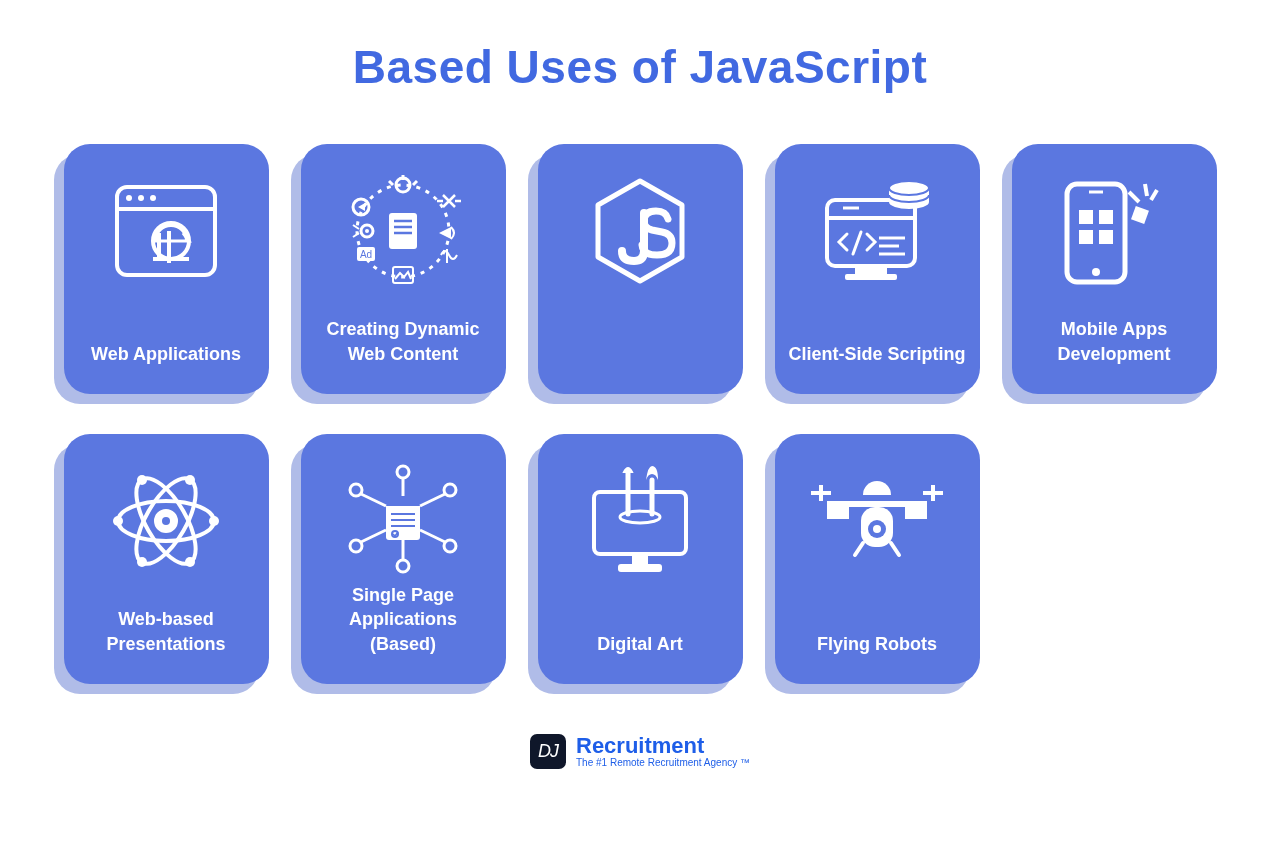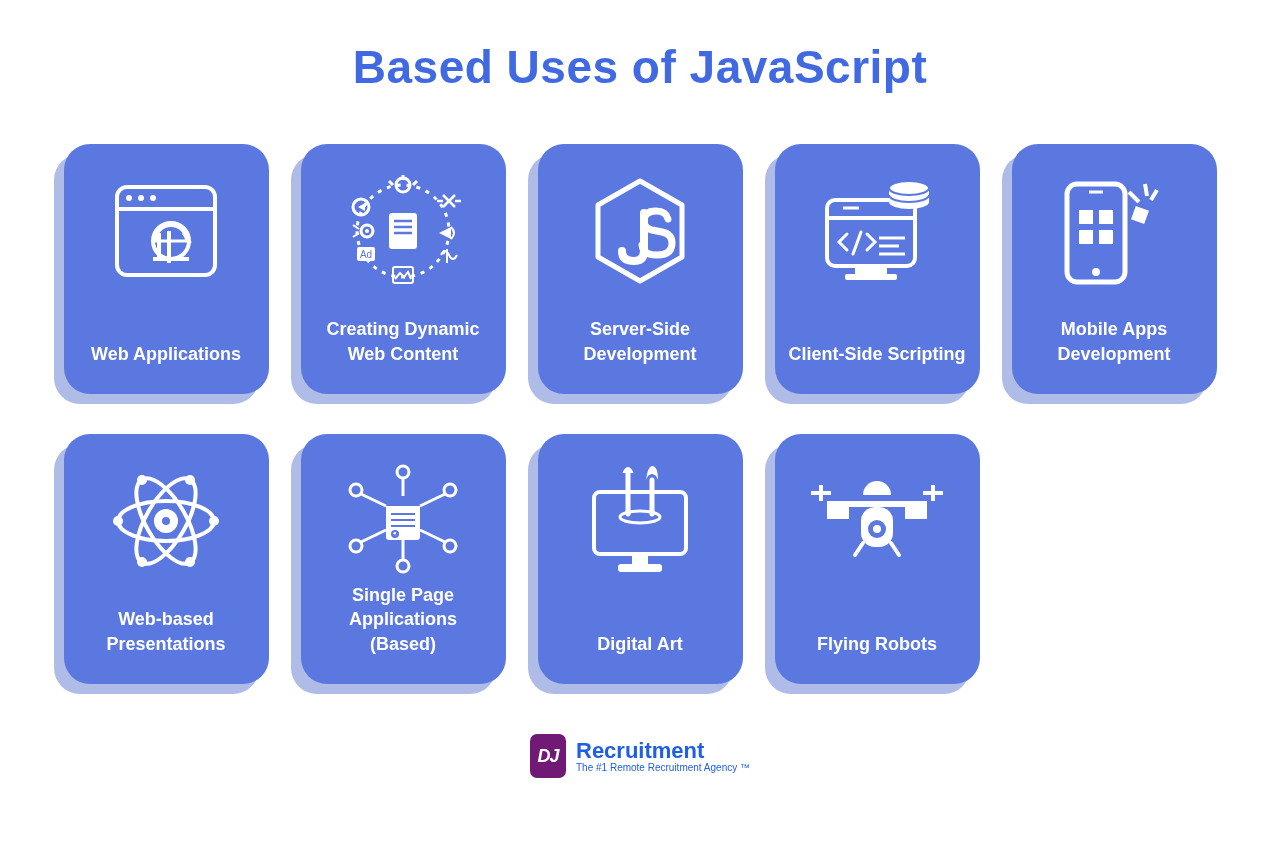--- a/index.html
+++ b/index.html
@@ -52,25 +52,25 @@
       line-height: 1.35;
     }
     .footer {
       margin-top: 50px;
       display: flex;
       align-items: center;
       gap: 10px;
       color: #1E5EE8;
     }
     .footer .logo-sq {
-      width: 36px; height: 44px;
-      background: #701a75;
+      width: 36px; height: 35px;
+      background: #0f172a;
       border-radius: 7px;
       display:flex; align-items:center; justify-content:center;
-      color:#fff; font-weight:700; font-size:18px;
+      color:#fff; font-weight:400; font-size:18px;
       font-style: italic;
       letter-spacing: -1px;
     }
     .footer .brand { font-size: 22px; font-weight: 700; line-height: 1; }
     .footer .tagline { font-size: 10px; color:#1E5EE8; font-weight:400; }
   </style>
 </head>
 <body>
 
 <h1 class="title">Based Uses of JavaScript</h1>
@@ -129,21 +129,20 @@
   </div>
 
   <div class="card">
     <div class="icon-wrap">
       <svg width="100" height="112" viewBox="0 0 100 112" fill="none" stroke="#fff" stroke-width="5">
         <polygon points="50,6 92,30 92,82 50,106 8,82 8,30" fill="none" stroke-linejoin="round"></polygon>
         <path d="M32 76 q0 10 12 10 q10 0 10 -10 v-38" stroke-width="8" stroke-linecap="round"></path>
         <path d="M78 44 q-2 -8 -12 -8 q-12 0 -12 10 q0 7 8 9 l10 2 q10 2 10 11 q0 12 -15 12 q-14 0 -15 -10" stroke-width="7" stroke-linecap="round"></path>
       </svg>
     </div>
-    <div class="card-label">Server-Side Development</div>
   </div>
 
   <div class="card">
     <div class="icon-wrap">
       <svg width="120" height="115" viewBox="0 0 120 115" fill="none" stroke="#fff" stroke-width="4">
         <rect x="10" y="26" width="88" height="66" rx="8"></rect>
         <line x1="10" y1="44" x2="98" y2="44"></line>
         <line x1="26" y1="34" x2="42" y2="34" stroke-width="3"></line>
         <rect x="38" y="92" width="32" height="8" fill="#fff" stroke="none"></rect>
         <rect x="28" y="100" width="52" height="6" rx="2" fill="#fff" stroke="none"></rect>

